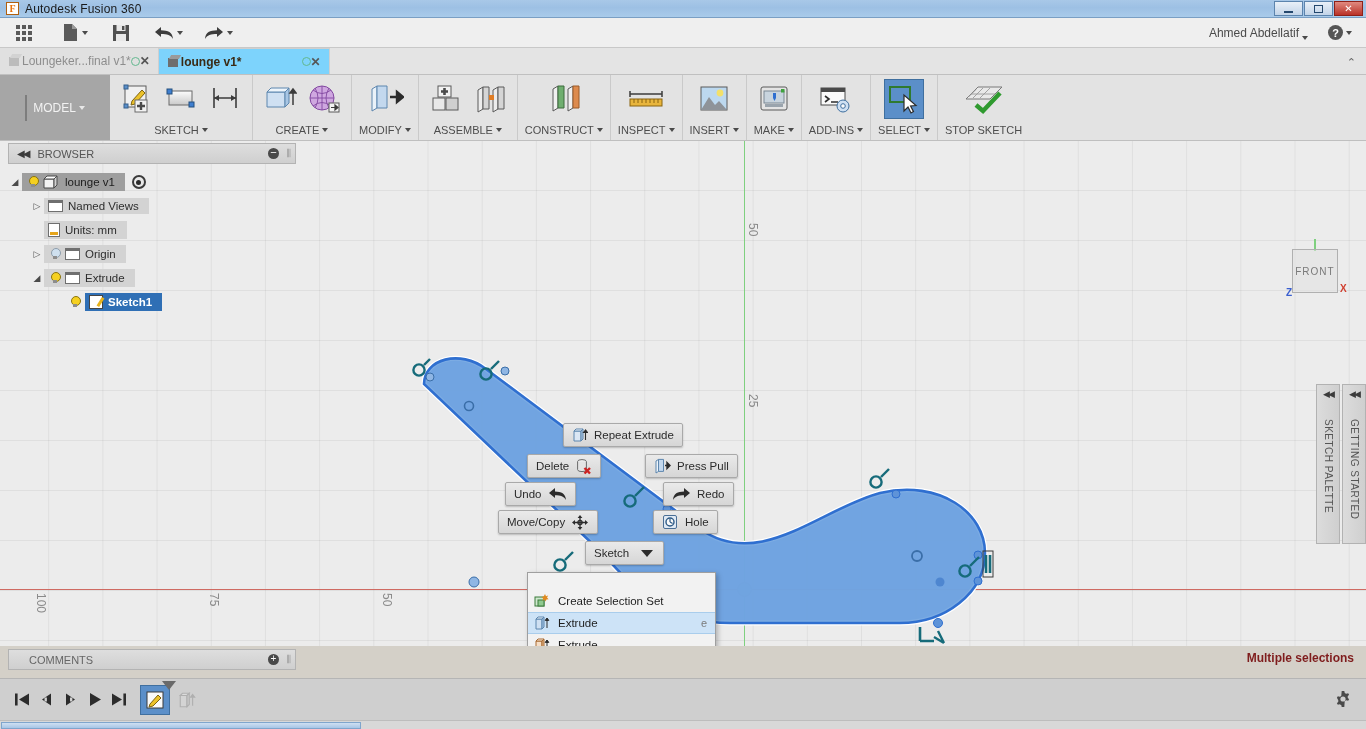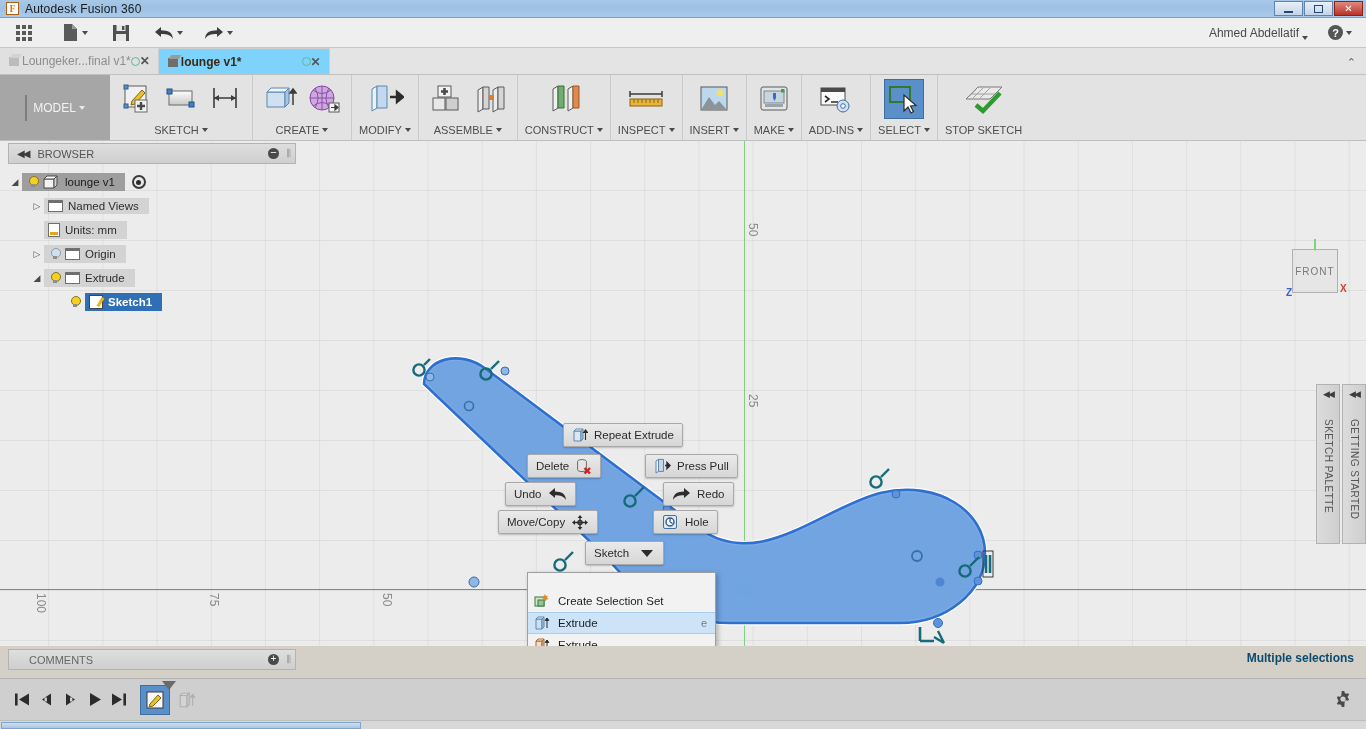--- a/index.html
+++ b/index.html
@@ -136,21 +136,21 @@
                background:#bcbcbc; border:1px solid #9a9a9a; }
   .axlabel { position:absolute; font-size:12px; color:#8a8a8a; transform:rotate(90deg); transform-origin:left top; }
 
   .comments-bar {
     position:absolute; top:649px; left:8px; width:288px; height:21px;
     background:linear-gradient(to bottom,#dedede,#cfcfcf); border:1px solid #b3b3b3;
     display:flex; align-items:center; font-size:11px; color:#666;
   }
   .cm-plus { position:absolute; right:16px; width:11px;height:11px;border-radius:50%;background:#4a4a4a;color:#fff;font-size:10px;line-height:10px;text-align:center;}
 
-  .statustext { position:absolute; right:12px; top:651px; font-size:12px; color:#0c4a6e; font-weight:bold; }
+  .statustext { position:absolute; right:12px; top:651px; font-size:12px; color:#7f1d1d; font-weight:bold; }
 
   
   .viewcube { position:absolute; right:14px; top:98px; width:76px; height:64px; }
   .vc-face {
     position:absolute; left:16px; top:10px; width:46px; height:44px;
     background:rgba(225,225,225,.55); border:1px solid #b0b0b0;
     display:flex; align-items:center; justify-content:center;
     font-size:10px; color:#7a7a7a; letter-spacing:1px;
   }
   .vc-axis { position:absolute; font-size:10px; font-weight:bold; }

